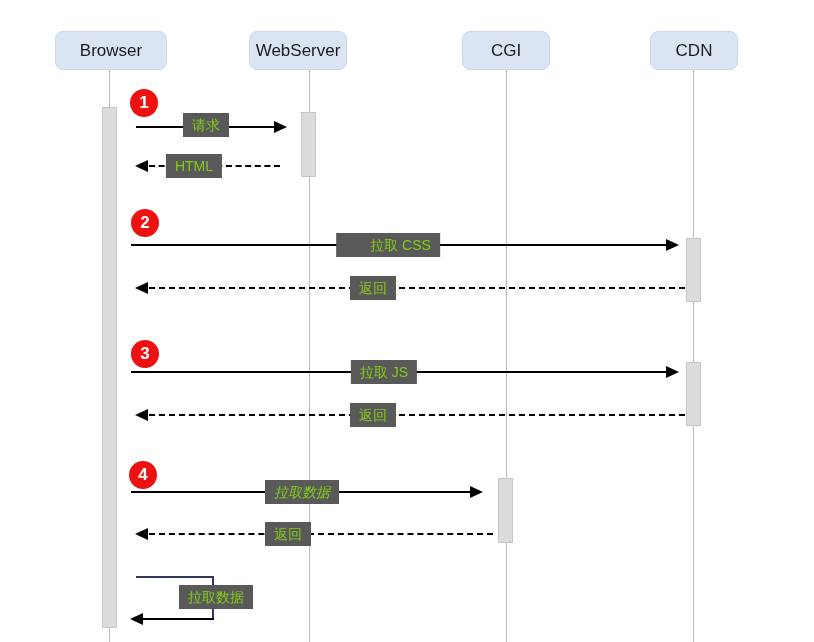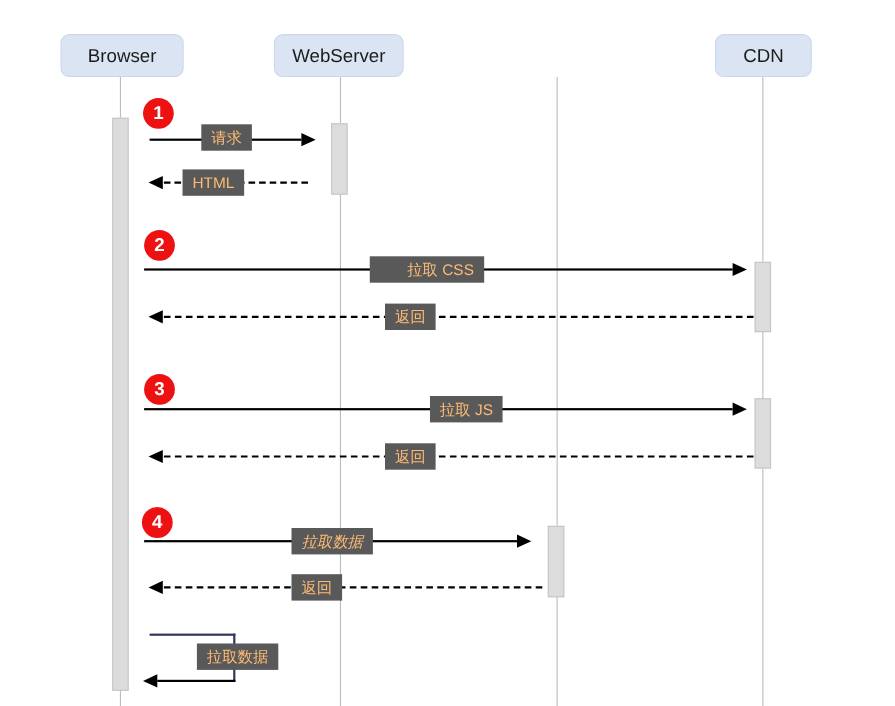--- a/index.html
+++ b/index.html
@@ -17,41 +17,44 @@
   .activation{position:absolute;width:15px;background:#dcdcdc;border:1px solid #c6c6c6;box-sizing:border-box;}
   .badge{
     position:absolute;width:28px;height:28px;border-radius:50%;background:#ee1111;
     color:#fff;font-size:17px;font-weight:bold;display:flex;align-items:center;justify-content:center;
   }
   .line-solid{position:absolute;height:0;border-top:2px solid #000;}
   .line-dashed{position:absolute;height:0;border-top:2px dashed #000;}
   .head-r{position:absolute;width:0;height:0;border-top:6px solid transparent;border-bottom:6px solid transparent;border-left:13px solid #000;}
   .head-l{position:absolute;width:0;height:0;border-top:6px solid transparent;border-bottom:6px solid transparent;border-right:13px solid #000;}
   .msg-label{
-    position:absolute;transform:translate(-50%,-50%);background:#595959;color:#fdba74;
+    position:absolute;transform:translate(-50%,-50%);background:#595959;color:#84cc16;
     font-size:14px;line-height:1;padding:5px 9px;white-space:nowrap;
   }
   .loop-top{position:absolute;height:0;border-top:2px solid #32365a;}
   .loop-v{position:absolute;width:2px;background:#32365a;}
 </style>
 </head>
 <body>
 
 <div id="canvas">
 
   <div class="lifeline" style="left:109px;"></div>
   <div class="lifeline" style="left:309px;"></div>
   <div class="lifeline" style="left:506px;"></div>
   <div class="lifeline" style="left:693px;"></div>
 
   <div class="actor" style="left:55px;width:112px;">
       <span>Browser</span>
     </div>
-  <div class="actor" style="left:249px;width:118px;">
+  <div class="actor" style="left:249px;width:98px;">
       <span>WebServer</span>
+    </div>
+  <div class="actor" style="left:462px;width:88px;">
+      <span>CGI</span>
     </div>
   <div class="actor" style="left:650px;width:88px;">
       <span>CDN</span>
     </div>
 
   <div class="activation" style="left:102px;top:107px;height:521px;"></div>
   <div class="activation" style="left:301px;top:112px;height:65px;"></div>
   <div class="activation" style="left:686px;top:238px;height:64px;"></div>
   <div class="activation" style="left:686px;top:362px;height:64px;"></div>
   <div class="activation" style="left:498px;top:478px;height:65px;"></div>
@@ -70,21 +73,21 @@
 
   <div class="line-solid" style="left:131px;top:244px;width:535px;"></div>
   <div class="head-r" style="left:666px;top:239px;"></div>
   <div class="msg-label" style="left:388px;top:245px;padding-left:34px;">拉取 CSS</div>
   <div class="line-dashed" style="left:149px;top:287px;width:536px;"></div>
   <div class="head-l" style="left:135px;top:282px;"></div>
   <div class="msg-label" style="left:373px;top:288px;">返回</div>
 
   <div class="line-solid" style="left:131px;top:371px;width:535px;"></div>
   <div class="head-r" style="left:666px;top:366px;"></div>
-  <div class="msg-label" style="left:384px;top:372px;margin-left:40px;">拉取 JS</div>
+  <div class="msg-label" style="left:384px;top:372px;">拉取 JS</div>
   <div class="line-dashed" style="left:149px;top:414px;width:536px;"></div>
   <div class="head-l" style="left:135px;top:409px;"></div>
   <div class="msg-label" style="left:373px;top:415px;">返回</div>
 
   <div class="line-solid" style="left:131px;top:491px;width:339px;"></div>
   <div class="head-r" style="left:470px;top:486px;"></div>
   <div class="msg-label" style="left:302px;top:492px;font-style:italic;">拉取数据</div>
   <div class="line-dashed" style="left:149px;top:533px;width:344px;"></div>
   <div class="head-l" style="left:135px;top:528px;"></div>
   <div class="msg-label" style="left:288px;top:534px;">返回</div>

